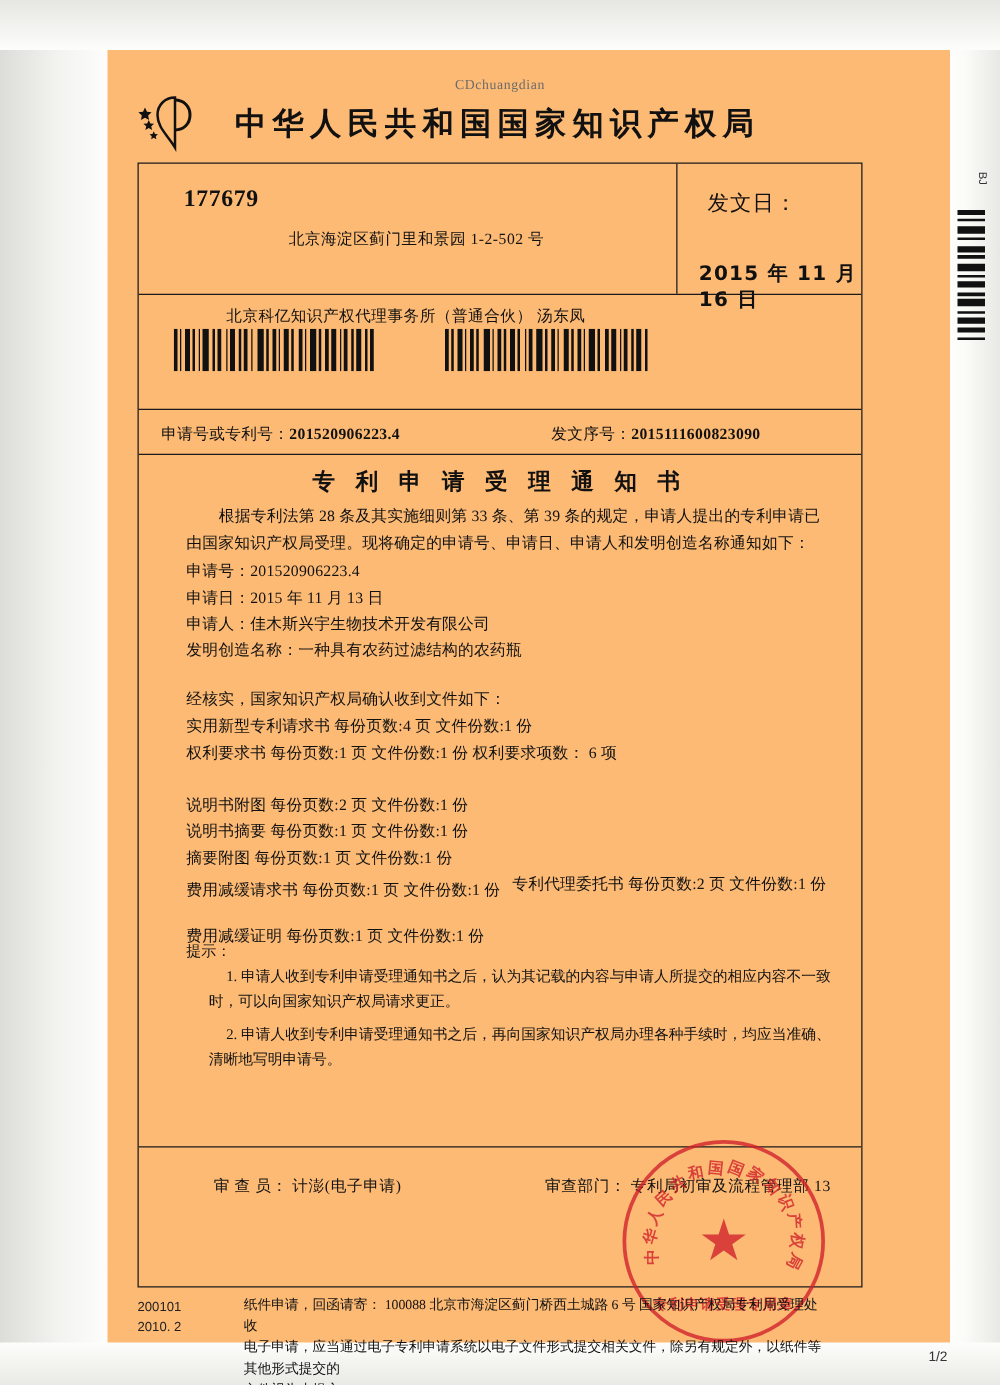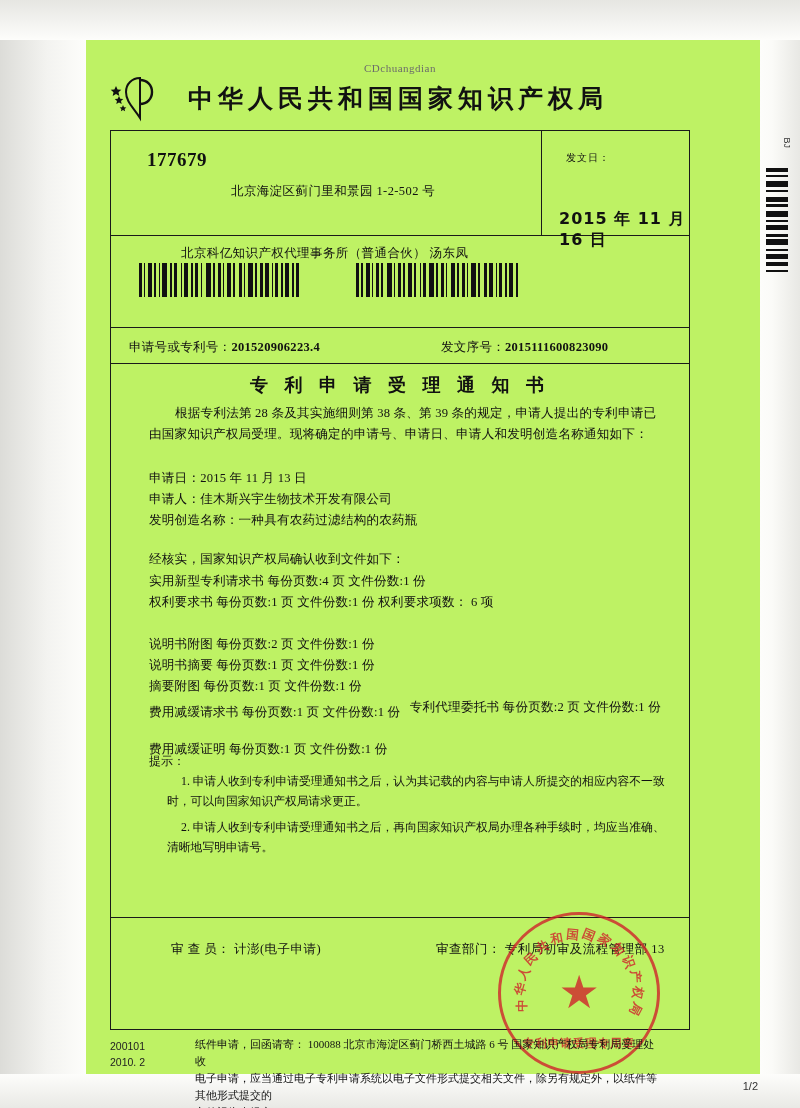--- a/index.html
+++ b/index.html
@@ -11,21 +11,21 @@
     width: 800px;
     height: 1108px;
     position: relative;
     font-family: "Liberation Serif", "DejaVu Serif", serif;
     color: #111;
     overflow: hidden;
   }
   .page {
     position: absolute;
     inset: 0;
-    background: #bef264;
+    background: #fdba74;
     padding-left: 14px;
   }
   
   .scan-edge-left {
     position: absolute;
     left: 0; top: 0; bottom: 0;
     width: 86px;
     background: linear-gradient(to right, #dcdcd8 0%, #f3f3f0 55%, #fdfdfb 100%);
     pointer-events: none;
   }
@@ -132,21 +132,21 @@
     top: 74px;
     font-size: 12.5px;
     letter-spacing: 0.4px;
     margin-top: 40px;
   }
 
   .issue-label {
     position: absolute;
     left: 455px;
     top: 20px;
-    font-size: 10px;
+    font-size: 17px;
     letter-spacing: 1px;
   }
   .issue-date {
     position: absolute;
     left: 448px;
     top: 78px;
     font-size: 16px;
     font-weight: bold;
     letter-spacing: 1px;
     font-family: "DejaVu Sans", sans-serif;
@@ -538,22 +538,23 @@
 
     <div class="appno">
       <span>申请号或专利号：</span><span class="bold">201520906223.4</span>
     </div>
     <div class="serial">
       <span>发文序号：</span><span class="bold">2015111600823090</span>
     </div>
 
     <div class="doc-title">专 利 申 请 受 理 通 知 书</div>
 
-    <div class="body-text indent" style="top:272px;">根据专利法第 28 条及其实施细则第 38 条、第 39 条的规定，申请人提出的专利申请已由国家知识产权局受理。现将确定的申请号、申请日、申请人和发明创造名称通知如下：</div>
-
+    <div class="body-text indent" style="top:272px;">根据专利法第 28 条及其实施细则第 33 条、第 39 条的规定，申请人提出的专利申请已由国家知识产权局受理。现将确定的申请号、申请日、申请人和发明创造名称通知如下：</div>
+
+    <div class="body-text" style="top:316px;">申请号：201520906223.4</div>
     <div class="body-text" style="top:337px;">申请日：2015 年 11 月 13 日</div>
     <div class="body-text" style="top:379px;">发明创造名称：一种具有农药过滤结构的农药瓶</div>
     <div class="body-text" style="top:358px;">申请人：佳木斯兴宇生物技术开发有限公司</div>
 
     <div class="body-text" style="top:418px;">经核实，国家知识产权局确认收到文件如下：</div>
     <div class="body-text" style="top:440px;">实用新型专利请求书  每份页数:4 页  文件份数:1 份</div>
     <div class="body-text" style="top:461px;">权利要求书  每份页数:1 页  文件份数:1 份  权利要求项数：  6 项</div>
     <div class="body-text" style="top:503px;">说明书附图  每份页数:2 页  文件份数:1 份</div>
     <div class="body-text" style="top:524px;">说明书摘要  每份页数:1 页  文件份数:1 份</div>
     <div class="body-text" style="top:545px;">摘要附图  每份页数:1 页  文件份数:1 份</div>

